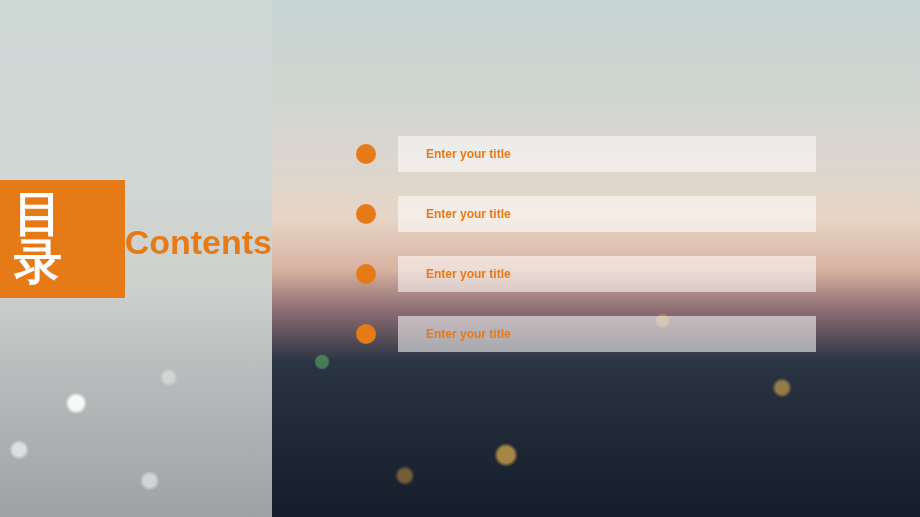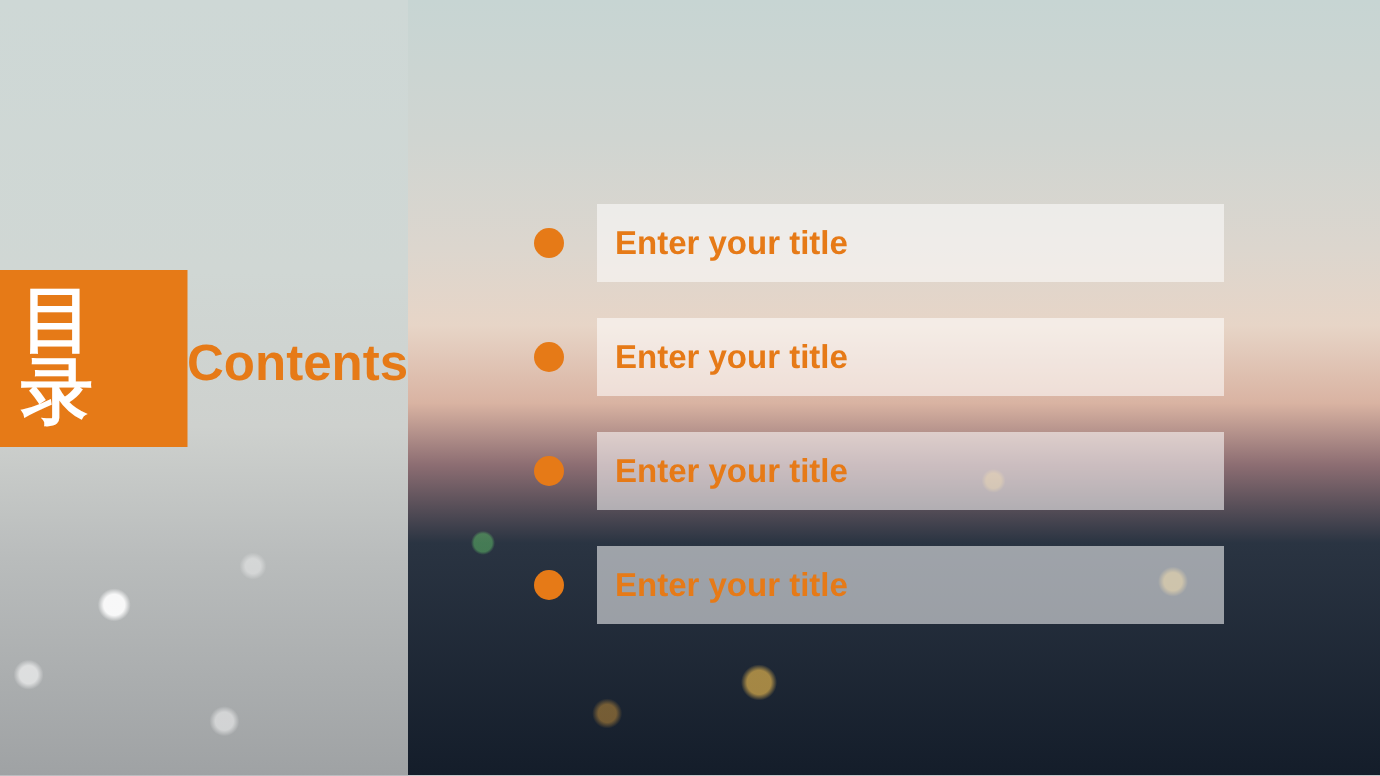--- a/index.html
+++ b/index.html
@@ -83,28 +83,28 @@
 
   .bullet {
     width: 20px; height: 20px;
     border-radius: 50%;
     background: #e67a17;
     flex: 0 0 auto;
   }
 
   .bar {
     flex: 1;
-    height: 52px;
+    height: 36px;
     background: rgba(255,255,255,0.55);
     display: flex;
     align-items: center;
-    padding-left: 12px;
+    padding-left: 28px;
     color: #e67a17;
     font-weight: 700;
-    font-size: 22px;
+    font-size: 12px;
   }
 </style>
 </head>
 <body>
 
 <div class="slide">
 
   <div class="side-panel">
     <div class="title-chip">
       <span>目录</span>

